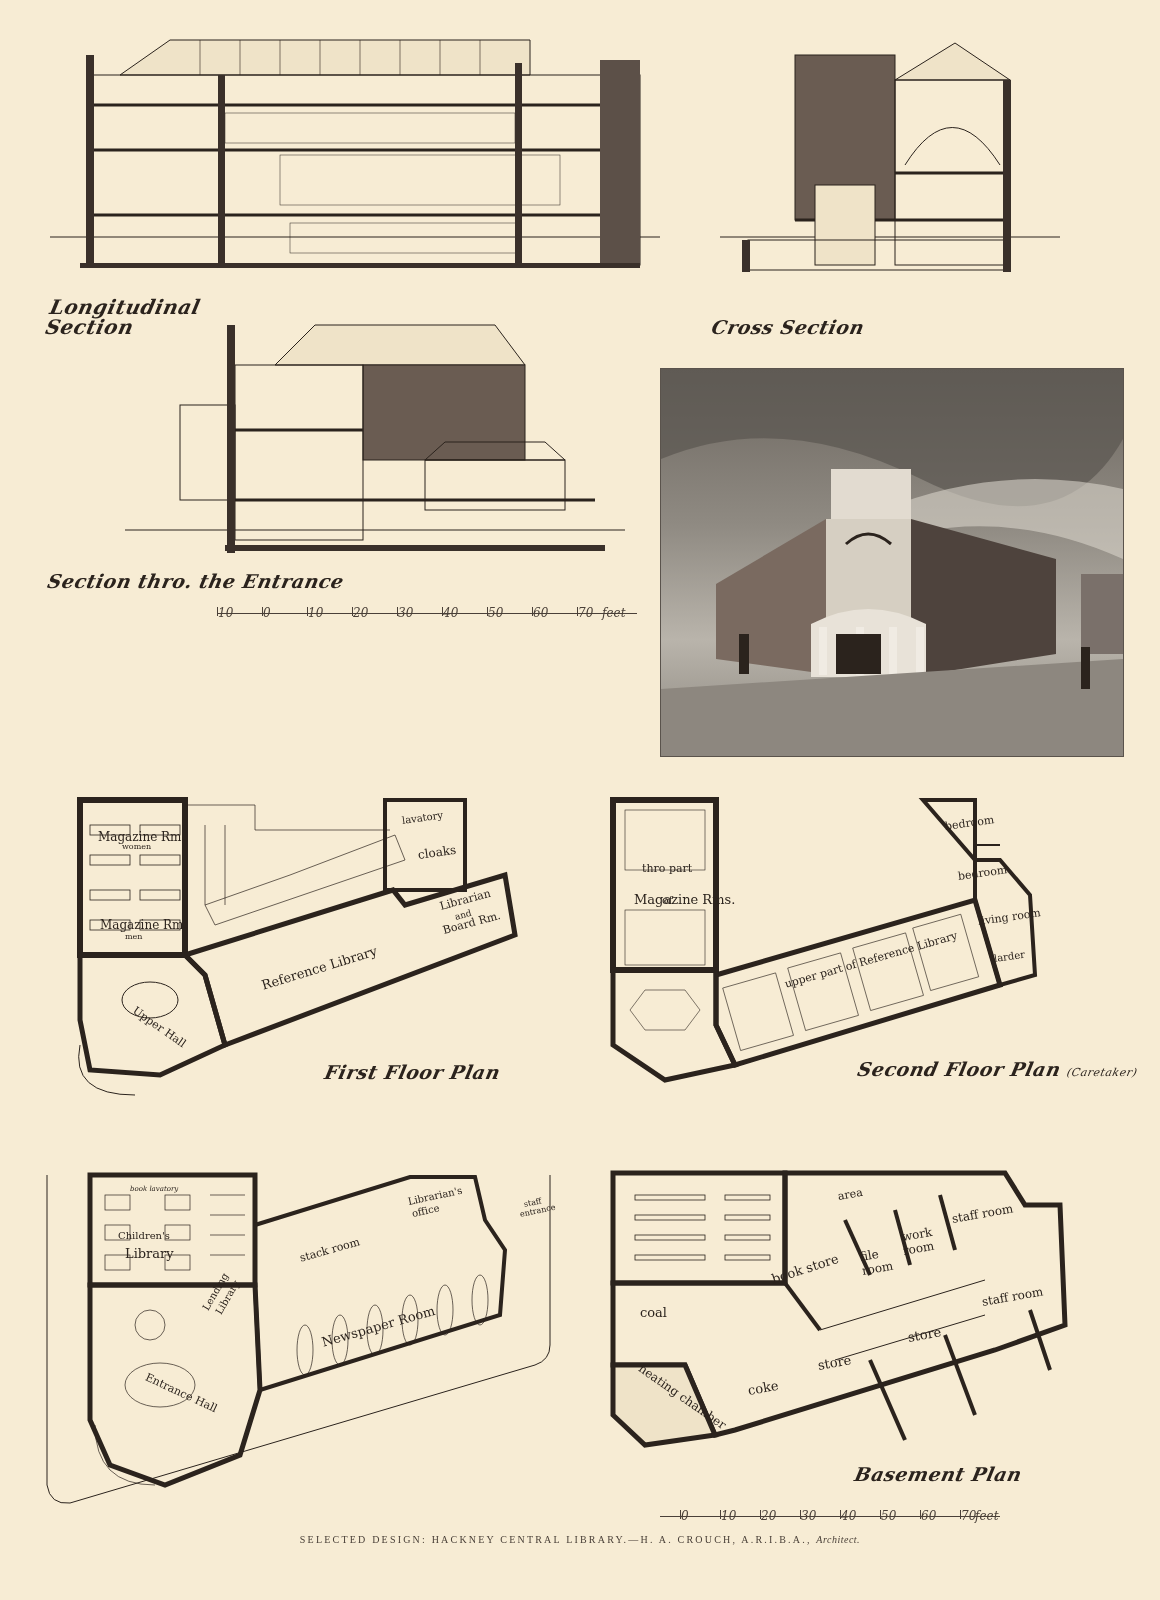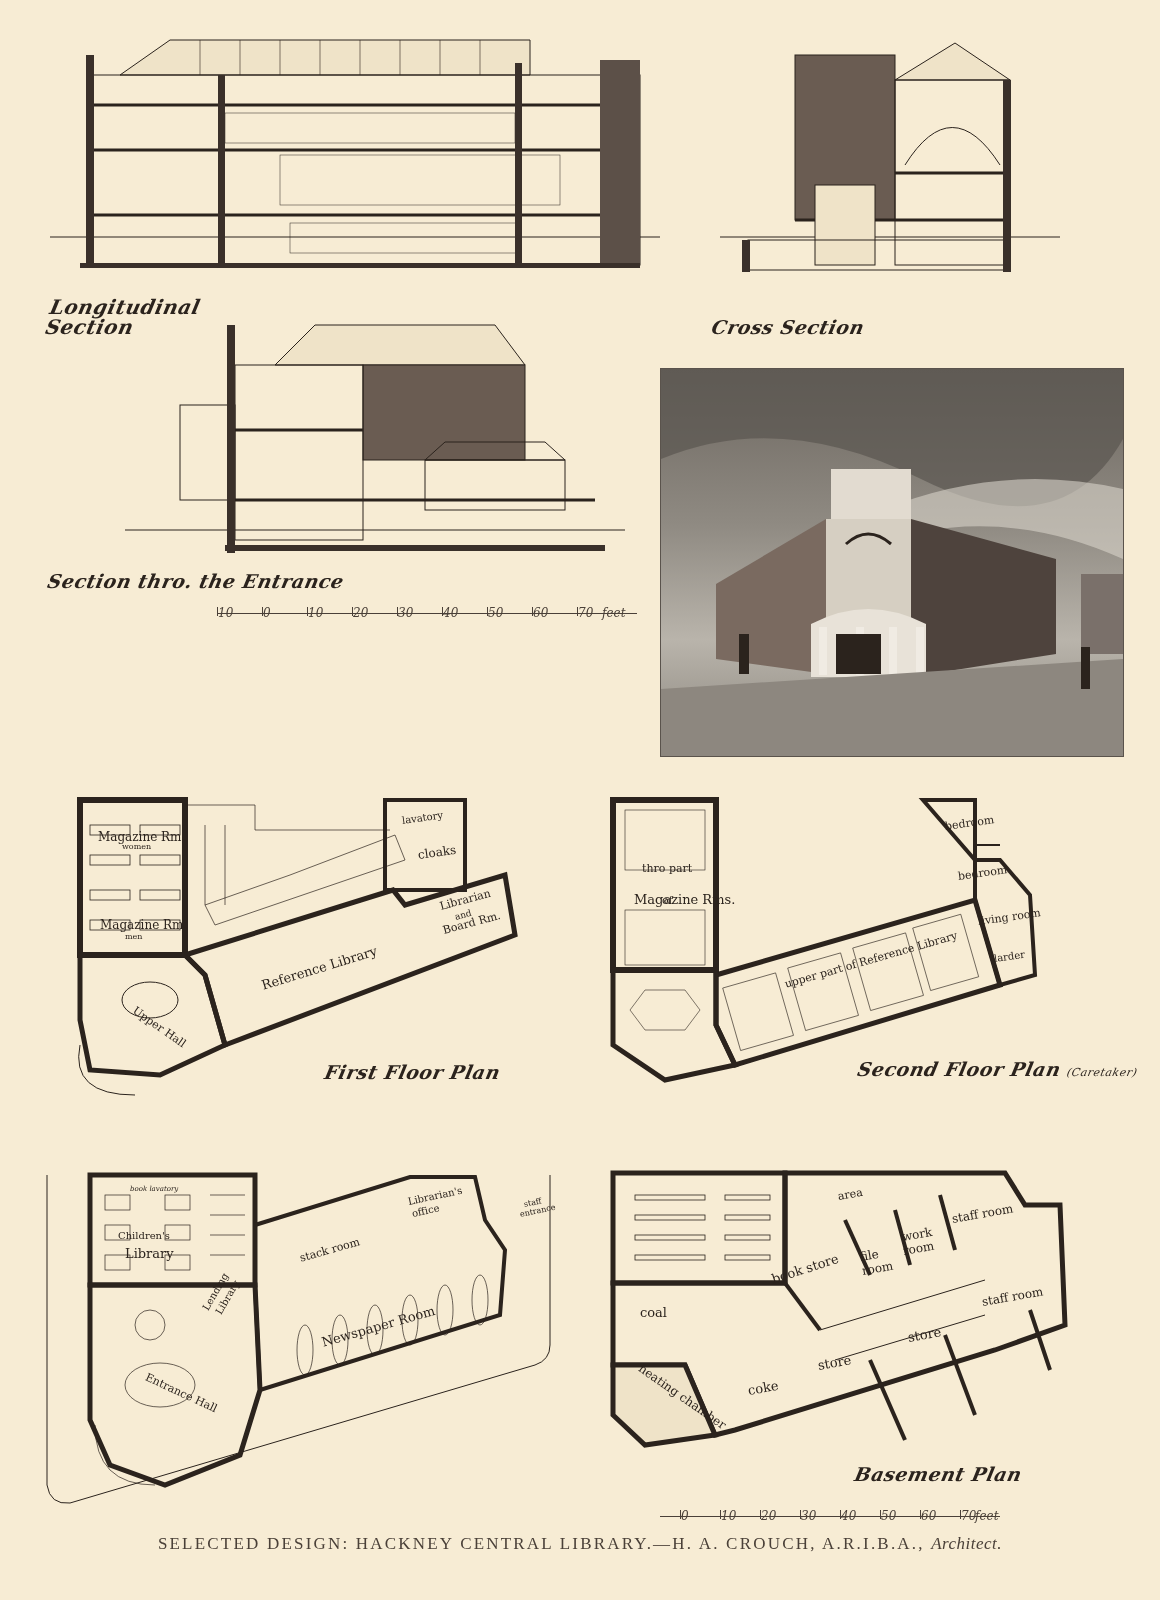--- a/index.html
+++ b/index.html
@@ -17,21 +17,21 @@
   .title.lg { font-size: 20px; }
   .title.md { font-size: 19px; }
   .title .sub { font-size: 11px; font-weight: normal; transform: none; }
   .room {
     position: absolute; font-family: "DejaVu Serif", serif;
     font-size: 12px; color: #2b231d; white-space: nowrap;
     transform-origin: left center;
   }
   .caption {
     position: absolute; left: 0; width: 1160px; top: 1534px; text-align: center;
-    font-family: "Liberation Serif", serif; font-size: 17px;
+    font-family: "Liberation Serif", serif; font-size: 10px;
     letter-spacing: 2.2px; color: #4a4038;
   }
   .caption .arch { font-style: italic; letter-spacing: 0.5px; }
   .scale { position: absolute; height: 14px; }
   .scale .bar { position: absolute; left: 0; right: 0; top: 9px; border-top: 1.2px solid #4a4038; }
   .scale .tick { position: absolute; top: 3px; width: 1px; height: 9px; background: #4a4038; }
   .scale .lbl { position: absolute; top: -6px; font-size: 12px; font-style: italic; color: #4a4038; margin-top: 8px; }
   .perspective {
     position: absolute; left: 660px; top: 368px; width: 462px; height: 387px;
     background: linear-gradient(180deg, #6d6760 0%, #8f8a82 40%, #b9b4ab 70%, #8a857d 100%);

